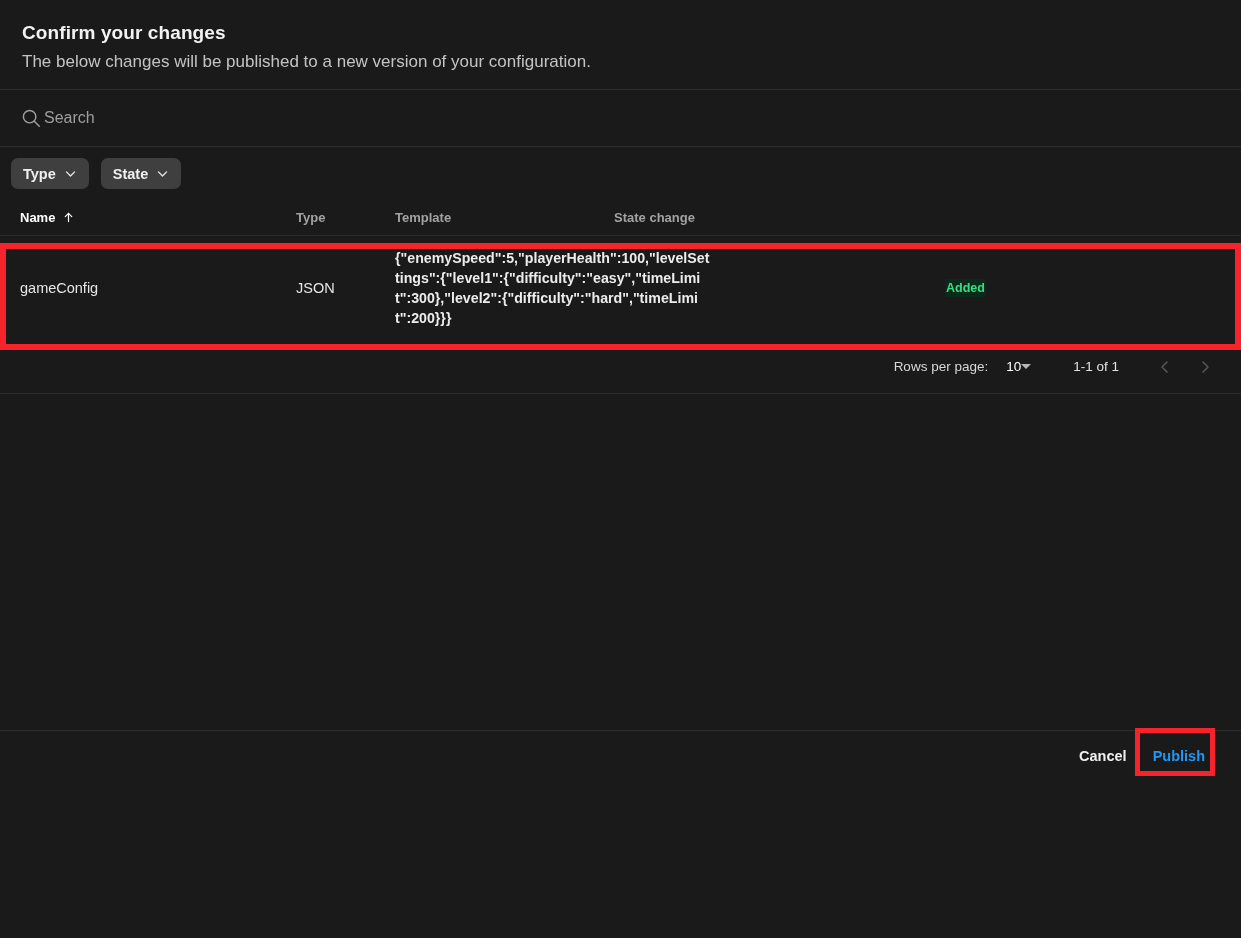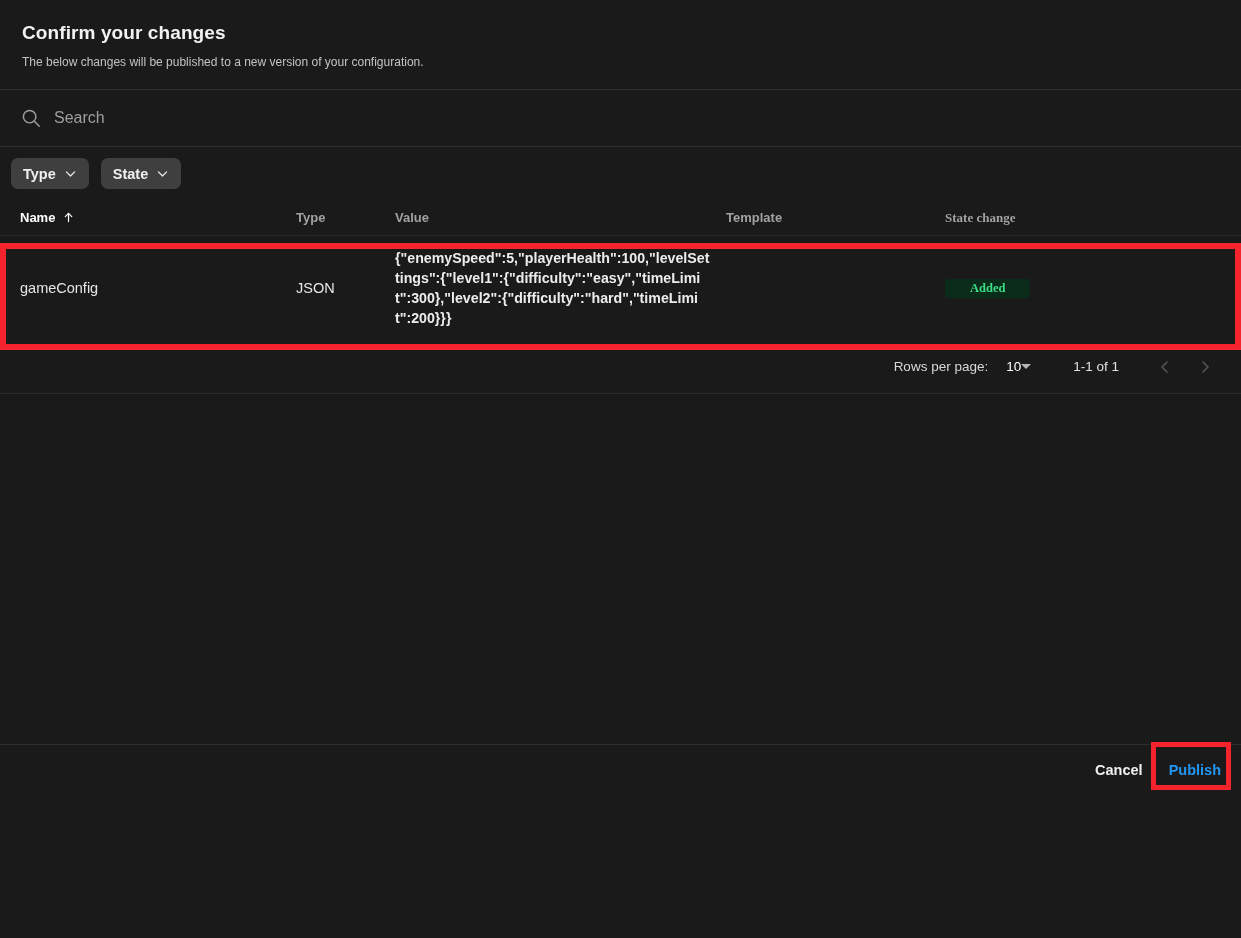--- a/index.html
+++ b/index.html
@@ -29,30 +29,30 @@
   }
   .dialog-title {
     font-size: 19px;
     font-weight: bold;
     color: #f2f2f2;
     letter-spacing: 0.1px;
     line-height: 26px;
   }
   .dialog-subtitle {
     margin-top: 6px;
-    font-size: 12px;
+    font-size: 17px;
     color: #c3c3c3;
     line-height: 20px;
   }
 
   
   .search-bar {
     display: flex;
     align-items: center;
-    gap: 12px;
+    gap: 2px;
     height: 57px;
     padding: 0 20px;
     border-bottom: 1px solid #2e2e2e;
   }
   .search-icon { width: 22px; height: 22px; display: block; flex: 0 0 auto; }
   .search-input {
     flex: 1 1 auto;
     background: transparent;
     border: none;
     outline: none;
@@ -96,21 +96,21 @@
     width: 100%;
   }
   .t-head {
     height: 36px;
     border-bottom: 1px solid #2b2b2b;
   }
   .c-name     { width: 296px; padding-left: 20px; }
   .c-type     { width: 99px; }
   .c-value    { width: 331px; }
   .c-template { width: 219px; }
-  .c-state    { width: 296px; font-family: Liberation Serif, serif; }
+  .c-state    { width: 296px; }
 
   .th {
     font-size: 13px;
     color: #a2a2a2;
     font-weight: bold;
     display: flex;
     align-items: center;
     gap: 7px;
   }
   .th.active { color: #ffffff; }
@@ -125,21 +125,21 @@
   .cell-value {
     line-height: 20px;
     word-break: break-all;
     padding-right: 12px;
     font-size: 14.2px;
     font-weight: bold;
     color: #ececec;
   }
   .badge {
     display: inline-block;
-    padding: 2px 25px;
+    padding: 2px 1px;
     border-radius: 3px;
     font-size: 12.5px;
     font-weight: bold;
     background: #0b2b1a;
     color: #3ddc84;
   }
 
   
   .row-highlight {
     position: absolute;
@@ -188,28 +188,28 @@
     border: none;
     cursor: default;
   }
   .pg-btn:first-of-type { margin-left: 26px; }
   .chev { width: 16px; height: 16px; display: block; }
 
   
   .footer {
     position: absolute;
     left: 0;
-    bottom: 0;
+    bottom: 14px;
     width: 1241px;
     height: 50px;
     display: flex;
     align-items: center;
     justify-content: flex-end;
     gap: 6px;
-    padding-right: 10px;
+    padding-right: 26px;
     border-top: 1px solid #2e2e2e;
     background: #1a1a1a;
   }
   .btn-text {
     background: transparent;
     border: none;
     font-family: "Liberation Sans", sans-serif;
     font-size: 14.5px;
     font-weight: bold;
     cursor: pointer;
@@ -276,23 +276,20 @@
         <span>Name</span>
         <span>
           <svg class="sort-arrow" viewBox="0 0 16 16" fill="none" stroke="#ffffff" stroke-width="1.5">
             <line x1="8" y1="13" x2="8" y2="3" stroke-linecap="round"></line>
             <polyline points="4,7 8,3 12,7" stroke-linecap="round" stroke-linejoin="round"></polyline>
           </svg>
         </span>
       </div>
       <div class="th c-type">
         <span>Type</span>
-      </div>
-      <div class="th c-value">
-        <span>Value</span>
       </div>
       <div class="th c-template">
         <span>Template</span>
       </div>
       <div class="th c-state">
         <span>State change</span>
       </div>
     </div>
 
     <div class="t-row t-body-row">

